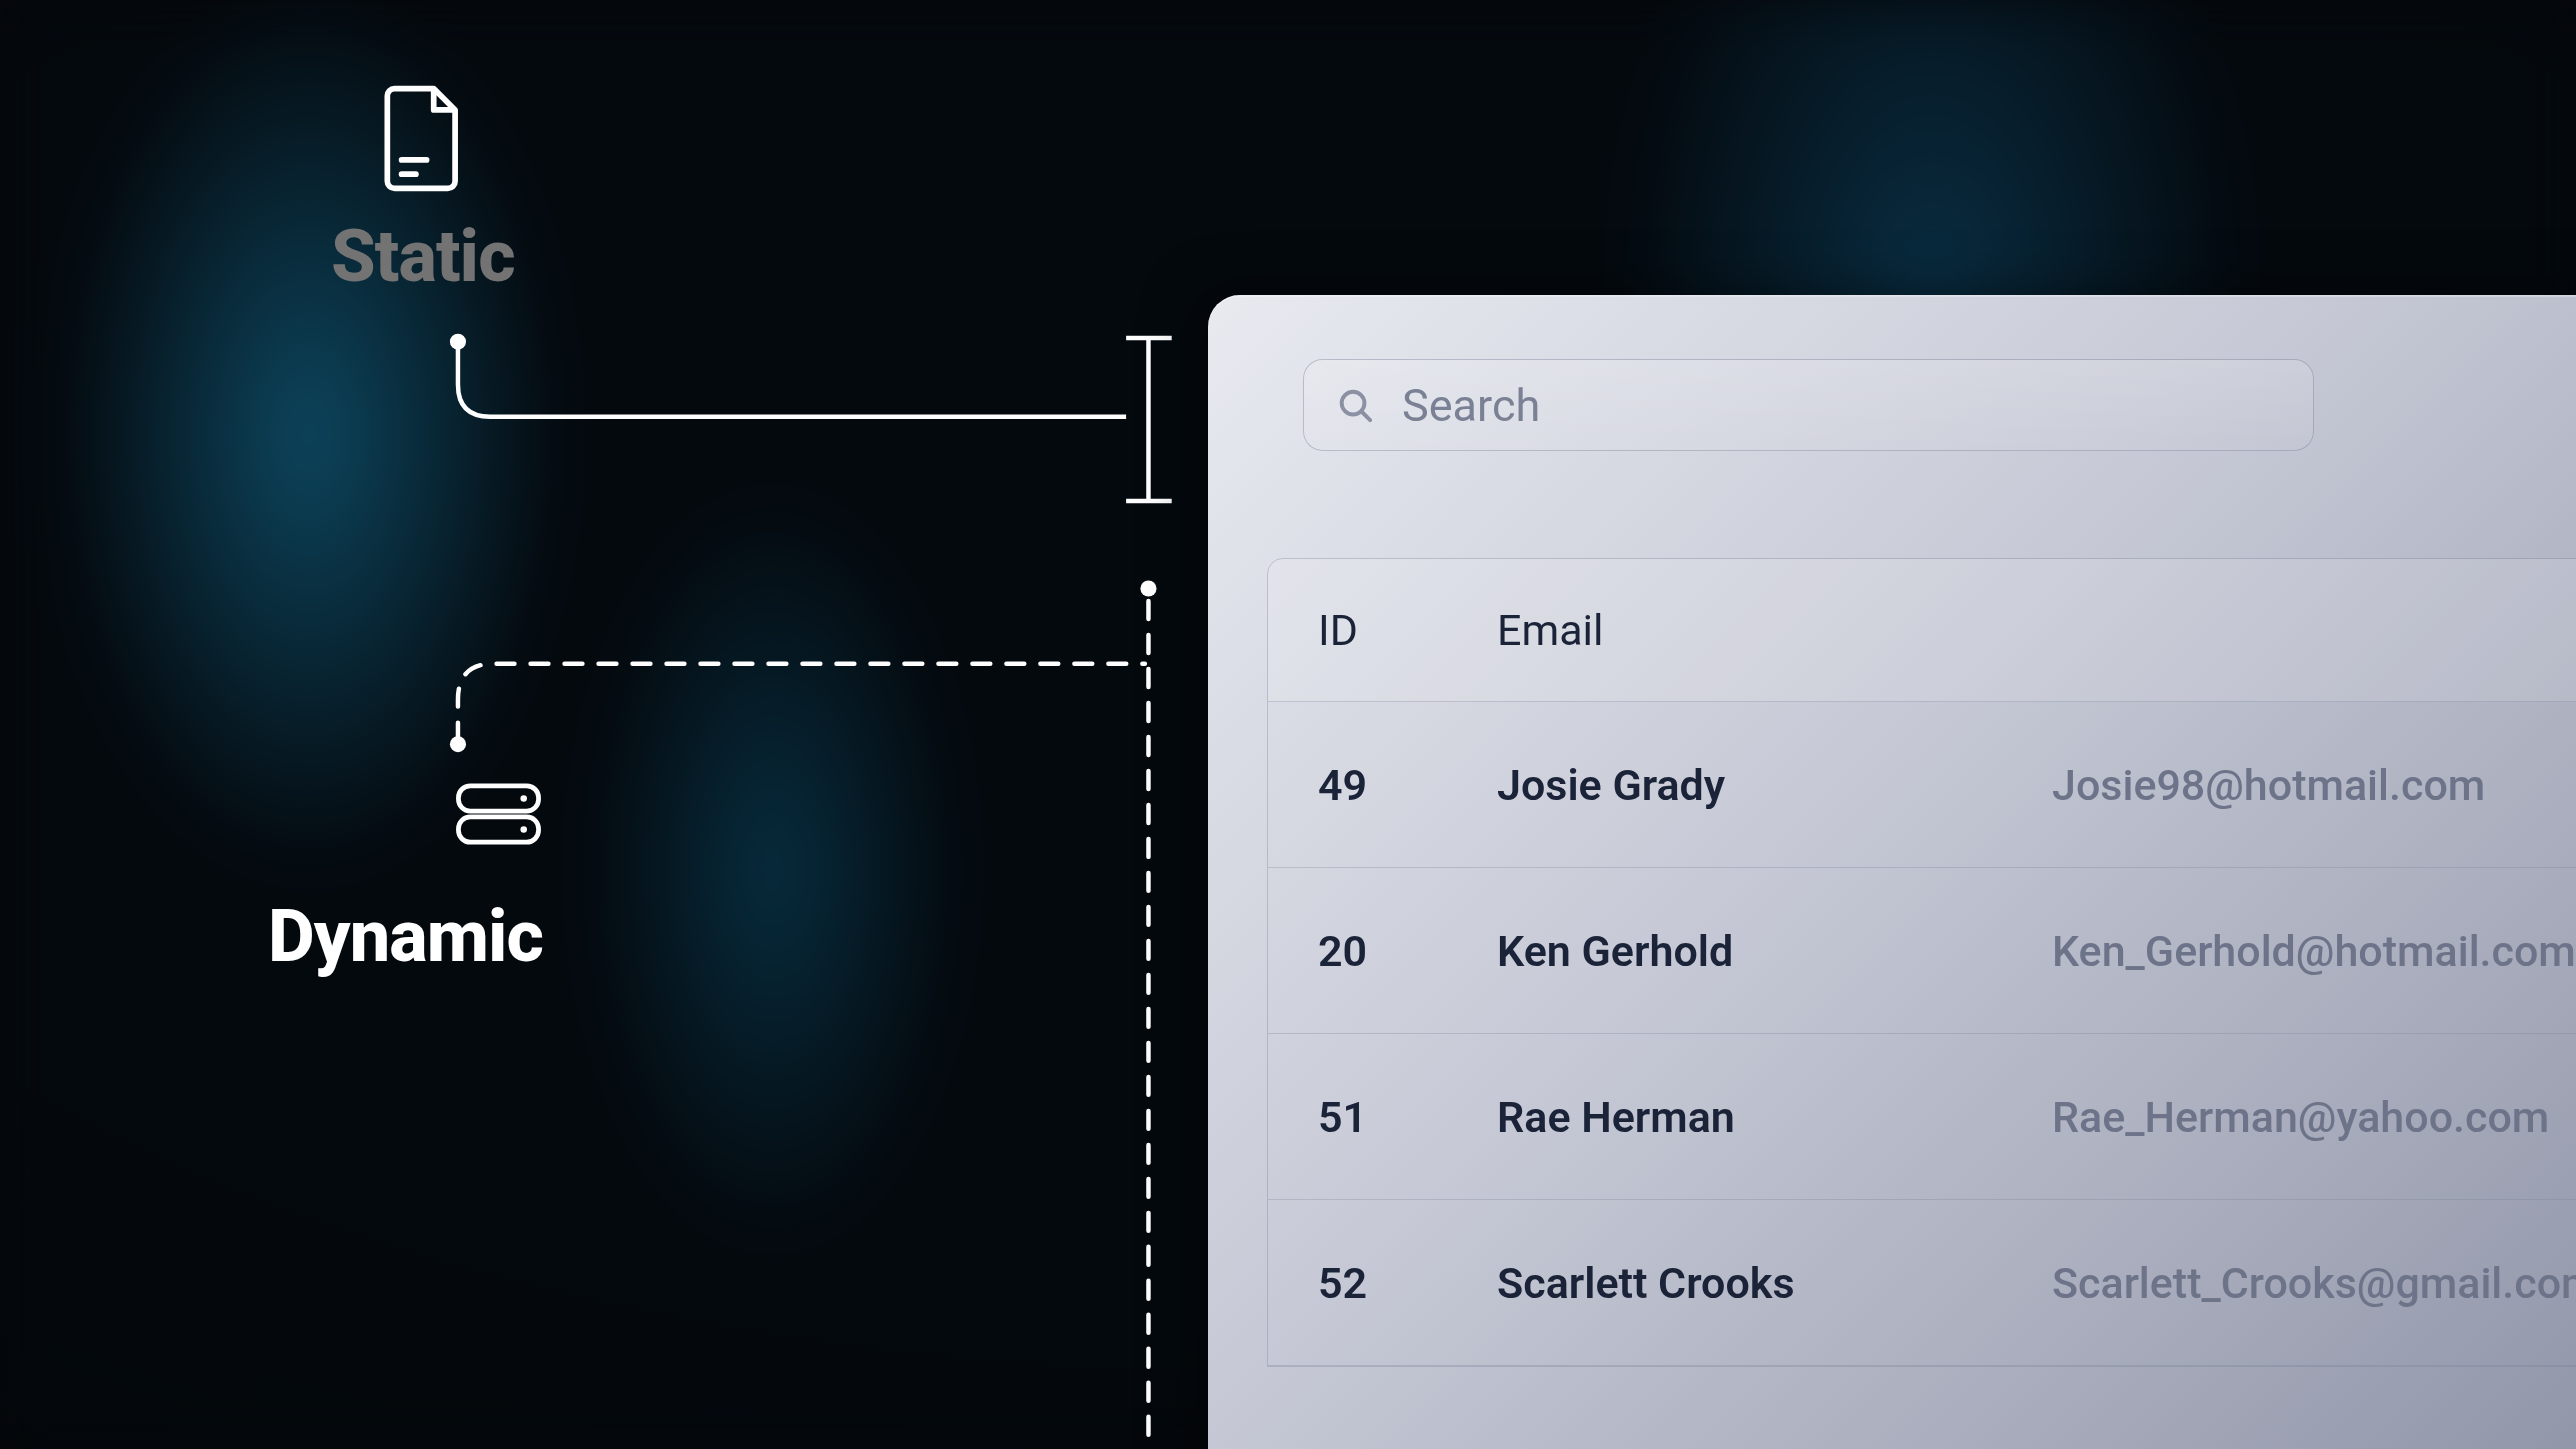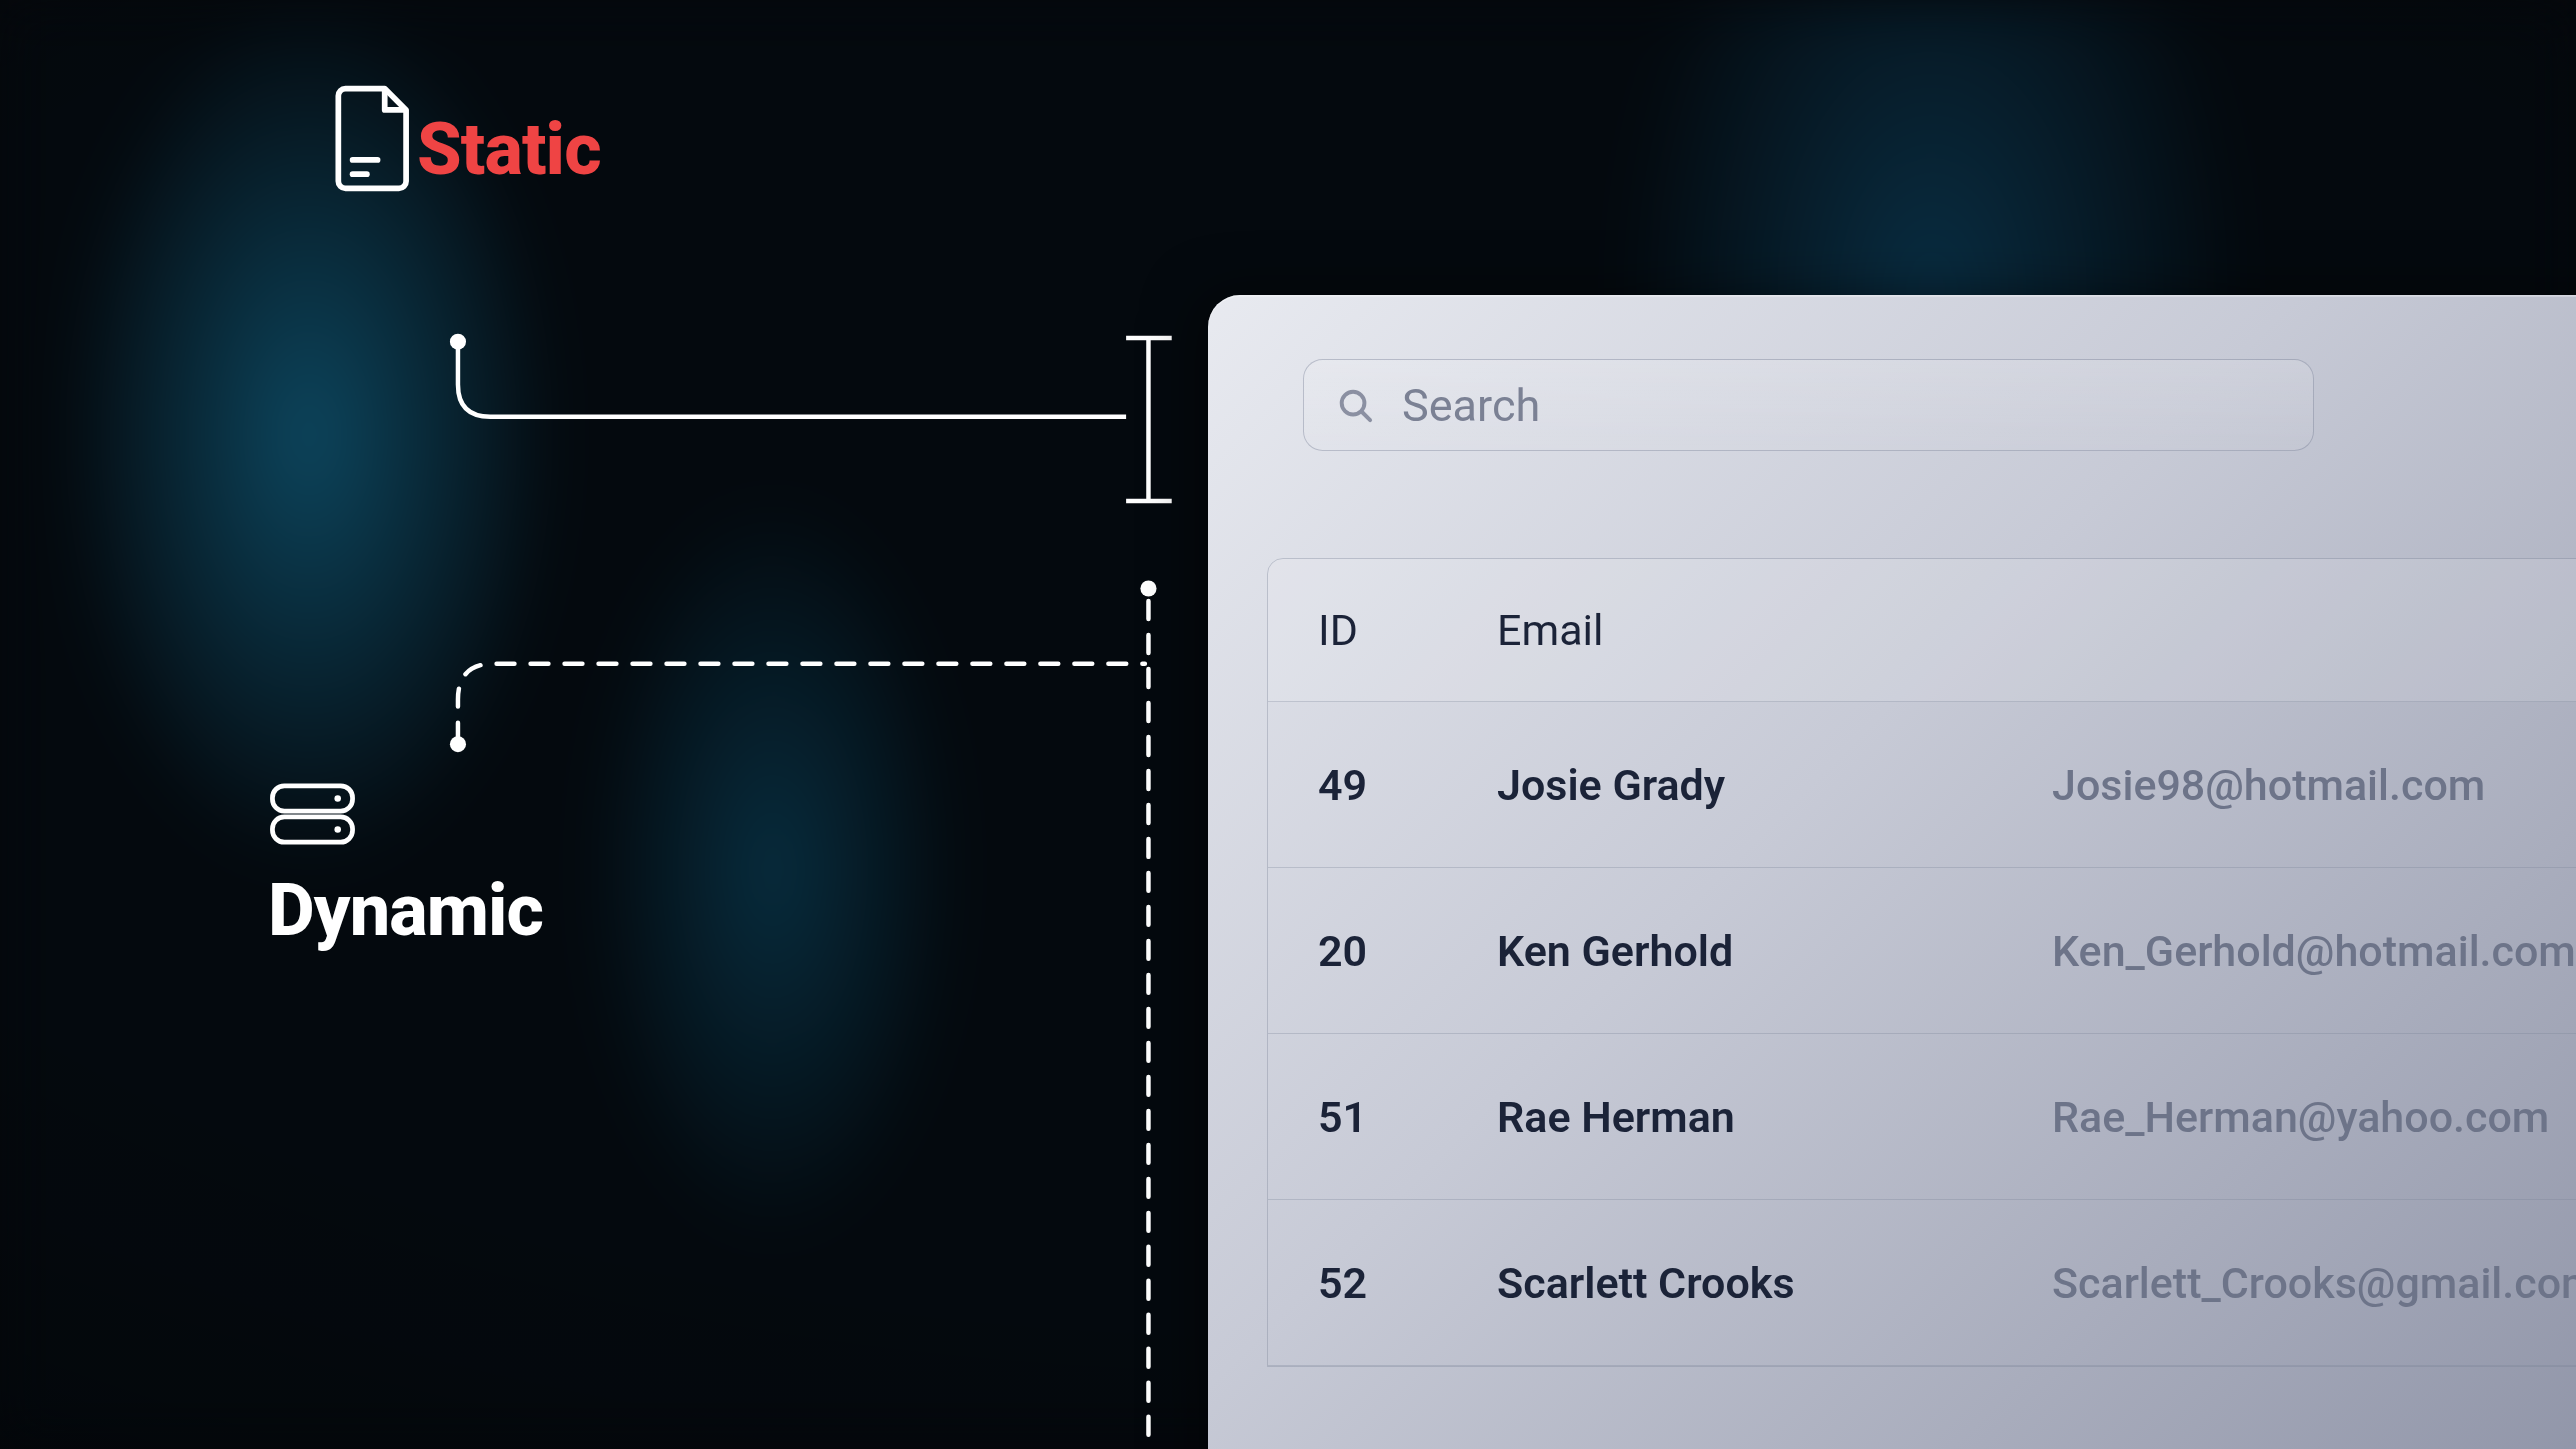--- a/index.html
+++ b/index.html
@@ -29,37 +29,38 @@
   }
   .vignette {
     position: absolute; inset: 0;
     background: radial-gradient(ellipse 140% 120% at 50% 40%, transparent 40%, rgba(0,0,0,0.6) 100%);
   }
 
   
   .static-block {
     position: absolute;
     left: 331px; top: 85px;
-    display: flex; 
-    color: #ef4444;
+    display: flex; flex-direction: column; align-items: center;
+    color: #737373;
   }
   .static-block .label {
     font-size: 72px;
     font-weight: 800;
     letter-spacing: -0.9px;
     margin-top: 21.5px;
   }
   .doc-icon-svg { width: 86px; height: 107px; }
 
   
   .dynamic-block {
     position: absolute;
     left: 268px; top: 778px;
-    display: flex; flex-direction: column; align-items: flex-start;
+    display: flex; flex-direction: column; align-items: flex-end;
     color: #fff;
+    gap: 26px;
   }
   .dynamic-block .label {
     font-size: 72px;
     font-weight: 800;
     letter-spacing: -0.9px;
     margin-top: 18px;
   }
   .server-icon-svg { width: 89px; height: 72px; }
 
   

